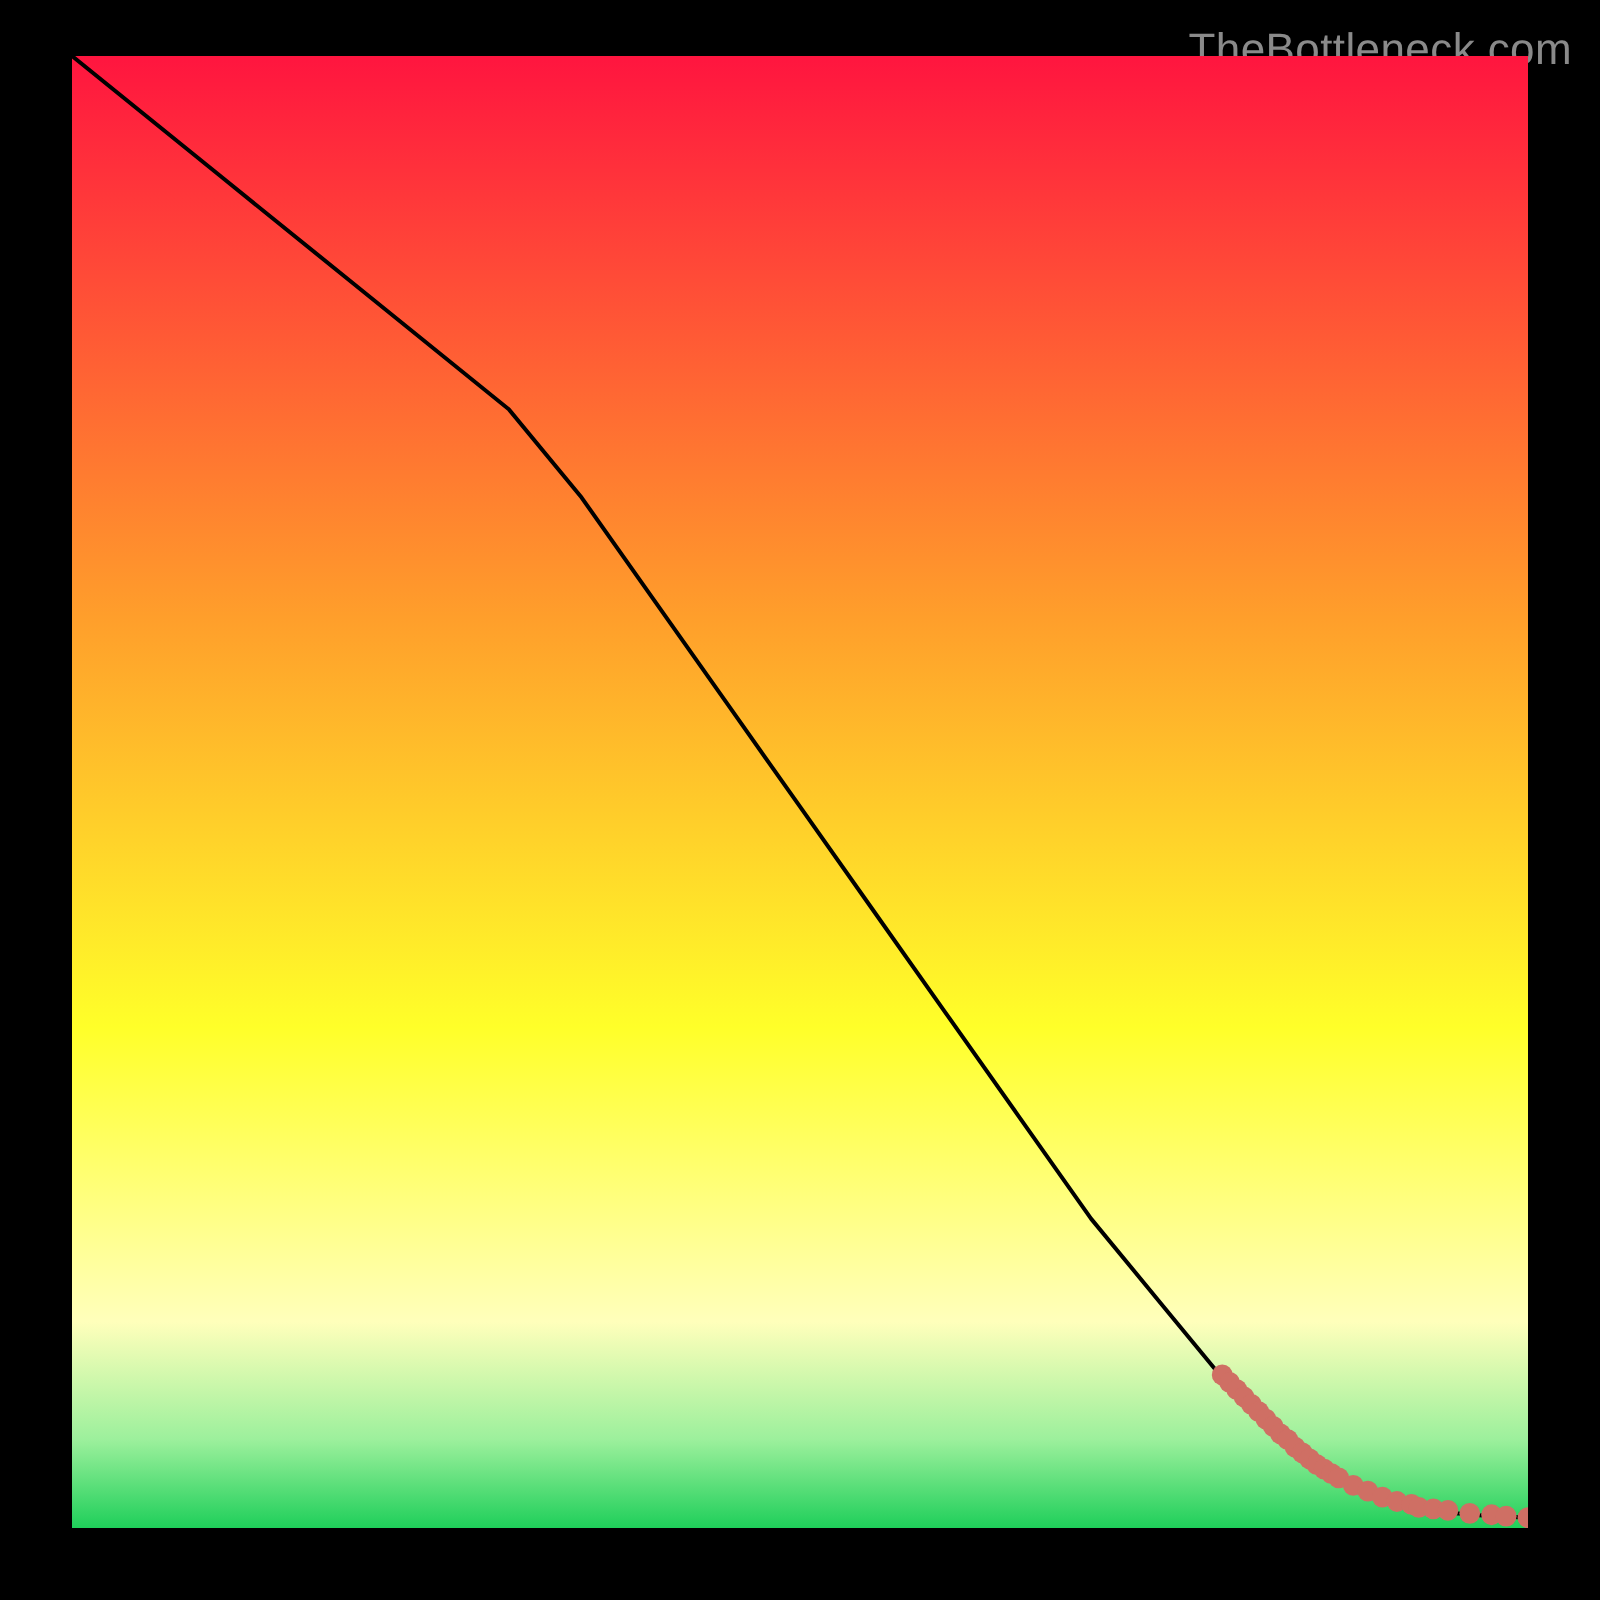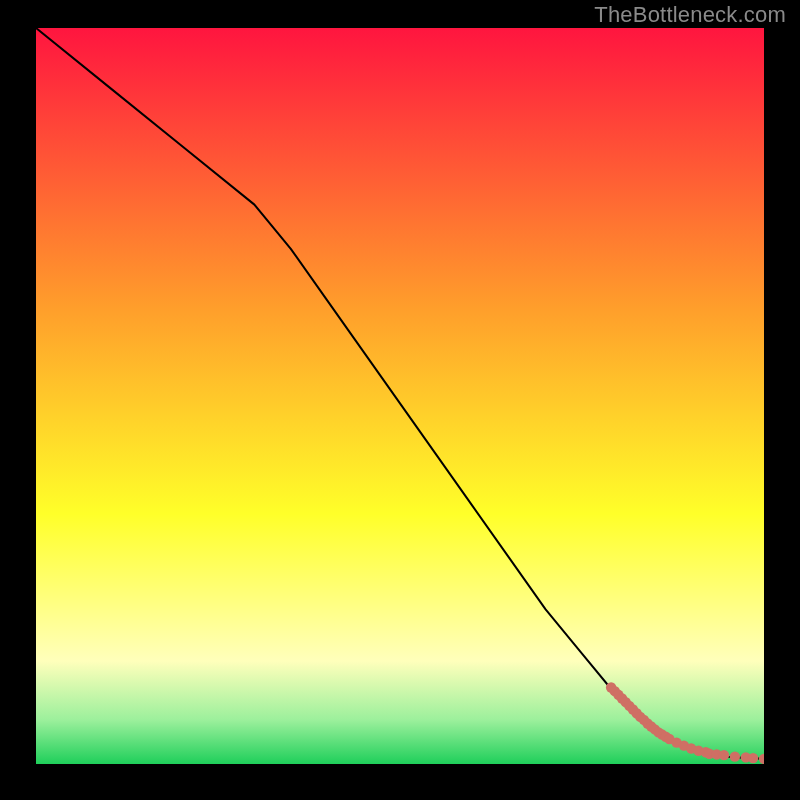--- a/index.html
+++ b/index.html
@@ -11,21 +11,21 @@
     font-family: Arial, Helvetica, sans-serif;
   }
   .frame {
     position: relative;
     width: 800px;
     height: 800px;
     background: #000;
   }
   .watermark {
     position: absolute;
-    top: 2px;
+    top: 12px;
     right: 14px;
     color: #8a8a8a;
     font-size: 22px;
     font-weight: 500;
     letter-spacing: 0.2px;
     user-select: none;
   }
   .plot-wrap {
     position: absolute;
     left: 36px;

